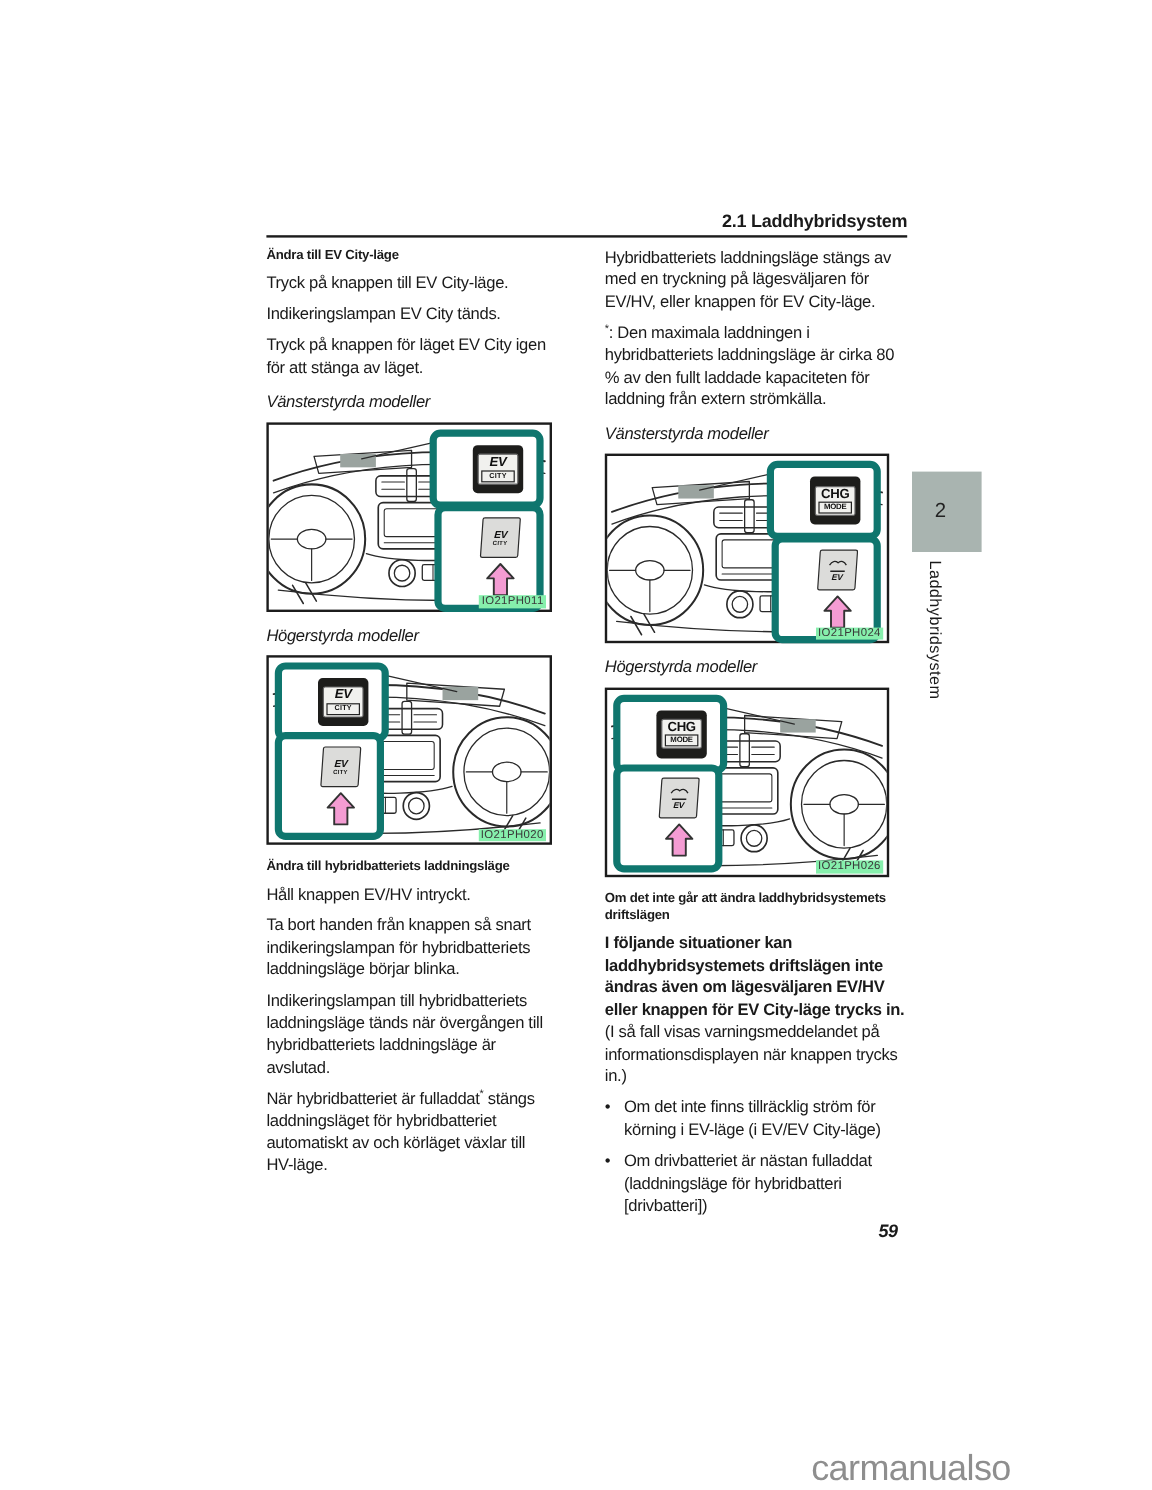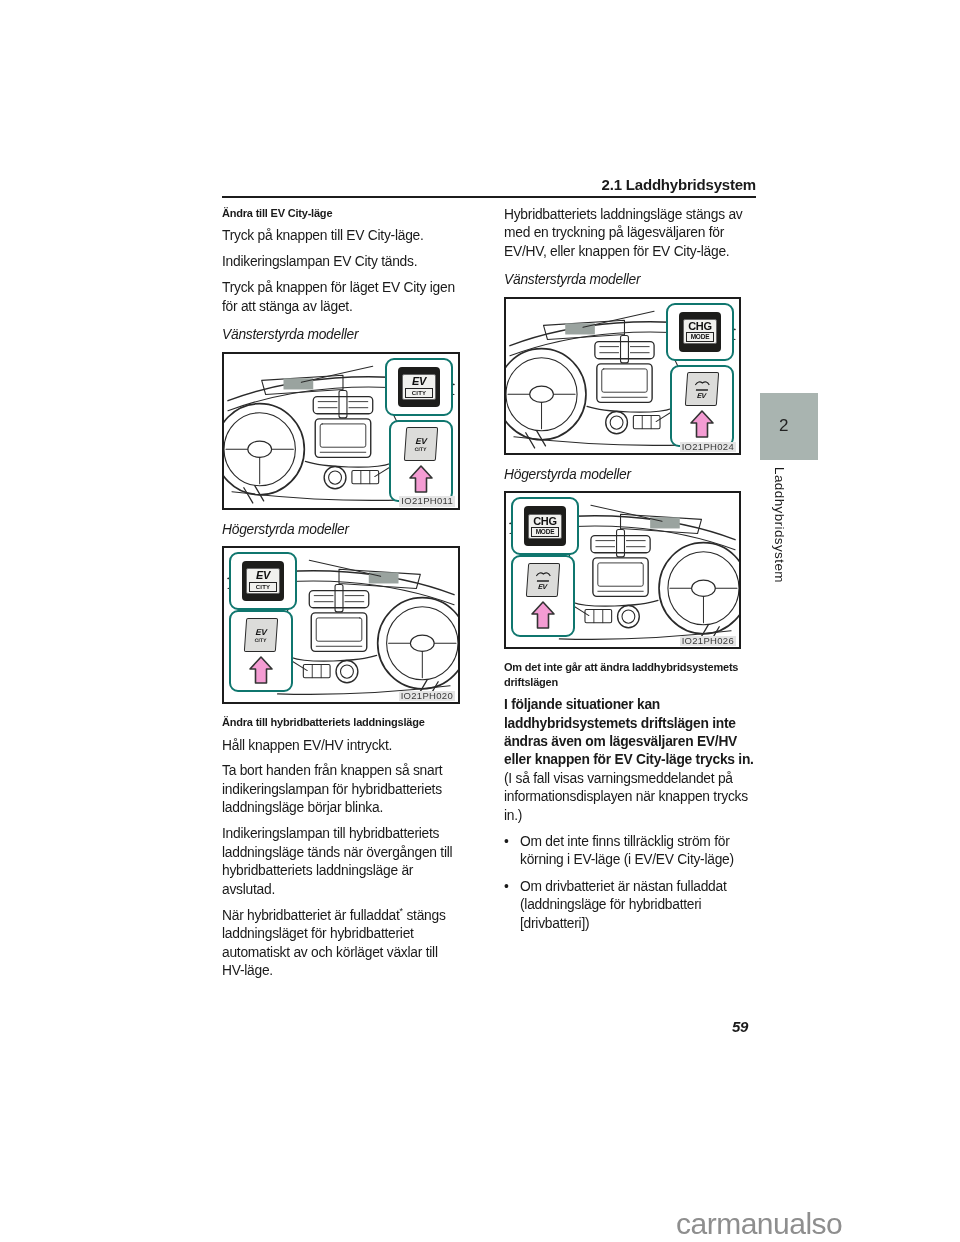--- a/index.html
+++ b/index.html
@@ -23,25 +23,25 @@
   .variant{font-style:italic;margin:10px 0 0 0 !important;}
   sup{font-size:9px;vertical-align:super;line-height:0;}
 
   
   .fig{position:relative;border:2px solid #1c1c1c;background:#fff;height:154px;margin:7px 0 11px 0;}
   .col-left .fig{width:234px;}
   .col-right .fig{width:233px;}
   .art{position:absolute;inset:0;width:100%;height:100%;}
   .mirror{transform:scaleX(-1);}
   .figcode{position:absolute;right:3px;bottom:1px;font-size:9.5px;letter-spacing:0.3px;
-           color:#3a3a3a;background:#e5e5e5;padding:0 2px;line-height:1.1;}
-
-  
-  .callout{position:absolute;border:2px solid #0f766e;border-radius:9px;background:#fff;
-           display:flex;align-items:center;justify-content:center;flex-direction:column;}
+           color:#3a3a3a;background:#86efac;padding:0 2px;line-height:1.1;}
+
+  
+  .callout{position:absolute;border:6px solid #0f766e;border-radius:9px;background:#fff;
+           display:flex;align-items:center;justify-content:center;flex-direction:column;padding-left:19px;}
   .co-ind{top:4px;width:64px;height:54px;}
   .lhd .co-ind{right:5px;} .rhd .co-ind{left:5px;}
   .co-btn{width:60px;height:78px;gap:3px;}
   .lhd .co-btn{right:5px;top:66px;} .rhd .co-btn{left:5px;top:62px;}
 
   .ind-dark{width:42px;height:40px;background:#1d1d1b;border-radius:4px;
             display:flex;align-items:center;justify-content:center;}
   .ind-inner{background:#f1f1ee;border:1px solid #666;border-radius:2px;
              padding:1px 2px;text-align:center;min-width:28px;}
   .t-ev{display:block;font-style:italic;font-weight:900;font-size:11px;line-height:11px;color:#111;}
@@ -179,20 +179,21 @@
 
     <h3 class="mt">Ändra till hybridbatteriets laddningsläge</h3>
     <p>Håll knappen EV/HV intryckt.</p>
     <p>Ta bort handen från knappen så snart indikeringslampan för hybridbatteriets laddningsläge börjar blinka.</p>
     <p>Indikeringslampan till hybridbatteriets laddningsläge tänds när övergången till hybridbatteriets laddningsläge är avslutad.</p>
     <p><span>När hybridbatteriet är fulladdat</span><sup>*</sup><span> stängs laddningsläget för hybridbatteriet automatiskt av och körläget växlar till HV-läge.</span></p>
   </div>
 
   <div class="col col-right">
     <p>Hybridbatteriets laddningsläge stängs av med en tryckning på lägesväljaren för EV/HV, eller knappen för EV City-läge.</p>
+    <p><sup>*</sup><span>: Den maximala laddningen i hybridbatteriets laddningsläge är cirka 80 % av den fullt laddade kapaciteten för laddning från extern strömkälla.</span></p>
     <p class="variant">Vänsterstyrda modeller</p>
 
     <div class="fig lhd">
       <svg class="art" viewBox="0 0 236 152" preserveAspectRatio="none">
           <use href="#dash"></use>
         </svg>
       <div class="callout co-ind">
         <div class="ind-dark">
           <div class="ind-inner">
             <span class="t-chg">CHG</span>

